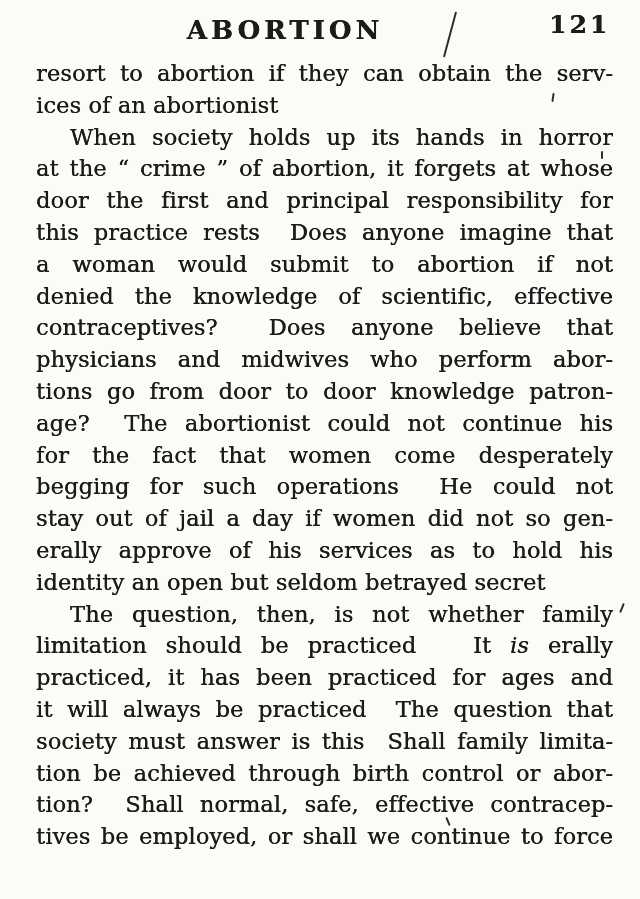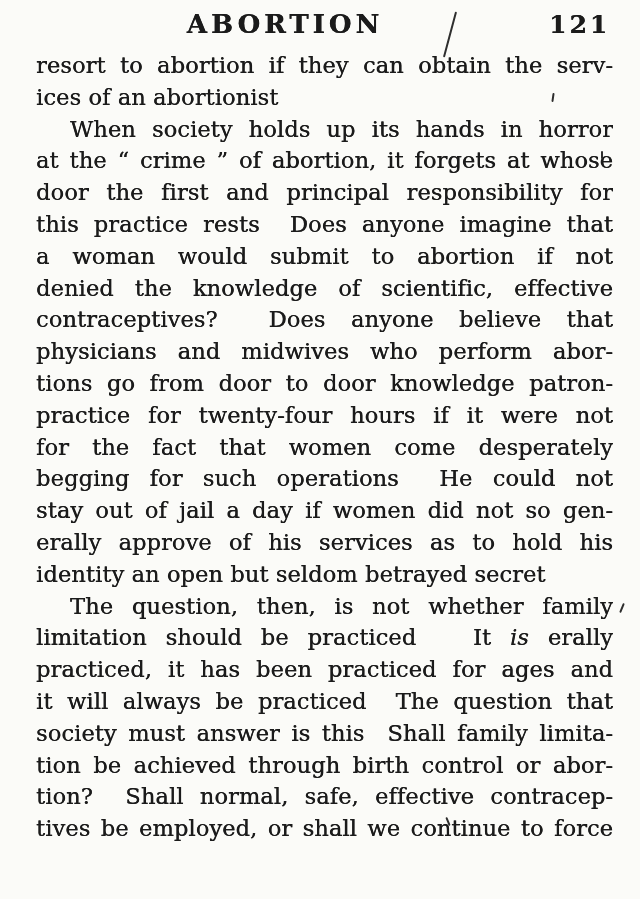--- a/index.html
+++ b/index.html
@@ -9,34 +9,34 @@
     font-family: "DejaVu Serif", serif;
     color: #1b1b1b;
     overflow: hidden;
     position: relative;
   }
   .page { position: absolute; inset: 0; }
 
   
   .header { position: absolute; top: 7px; left: 0; width: 640px; height: 42px; }
   .title {
-    position: absolute; left: 285px; top: 2px;
+    position: absolute; left: 285px; top: 8px;
     transform: translateX(-50%);
     font-size: 26px; font-weight: bold; letter-spacing: 4px;
     text-shadow: 0.3px 0 0 currentColor;
   }
   .pagenum {
     position: absolute; left: 533px; top: 3px;
     font-size: 25px; font-weight: bold; letter-spacing: 3px;
     text-shadow: 0.3px 0 0 currentColor;
     margin-left: 16px;
   }
 
   
-  .textbody { position: absolute; left: 36px; top: 50px; width: 577px; }
+  .textbody { position: absolute; left: 36px; top: 58px; width: 577px; }
   .line {
     font-size: 22.5px;
     line-height: 31.8px;
     text-align: justify;
     text-align-last: justify;
     letter-spacing: 0.1px;
     text-shadow: 0.35px 0 0 currentColor;
     overflow: hidden;
     white-space: normal;
   }
@@ -78,21 +78,21 @@
     <div>
       <div class="line indent">When society holds up its hands in horror</div>
       <div class="line">at the “ crime ” of abortion, it forgets at whose</div>
       <div class="line">door the first and principal responsibility for</div>
       <div class="line">this practice rests&nbsp; Does anyone imagine that</div>
       <div class="line">a woman would submit to abortion if not</div>
       <div class="line">denied the knowledge of scientific, effective</div>
       <div class="line">contraceptives?&nbsp; Does anyone believe that</div>
       <div class="line">physicians and midwives who perform abor-</div>
       <div class="line">tions go from door to door knowledge patron-</div>
-      <div class="line">practice for twenty-four hours if it were not</div>
+      <div class="line">age?&nbsp; The abortionist could not continue his</div>
       <div class="line">for the fact that women come desperately</div>
       <div class="line">begging for such operations&nbsp; He could not</div>
       <div class="line">stay out of jail a day if women did not so gen-</div>
       <div class="line">erally approve of his services as to hold his</div>
       <div class="line last">identity an open but seldom betrayed secret</div>
     </div>
 
     <div>
       <div class="line indent">The question, then, is not whether family</div>
       <div class="line">

